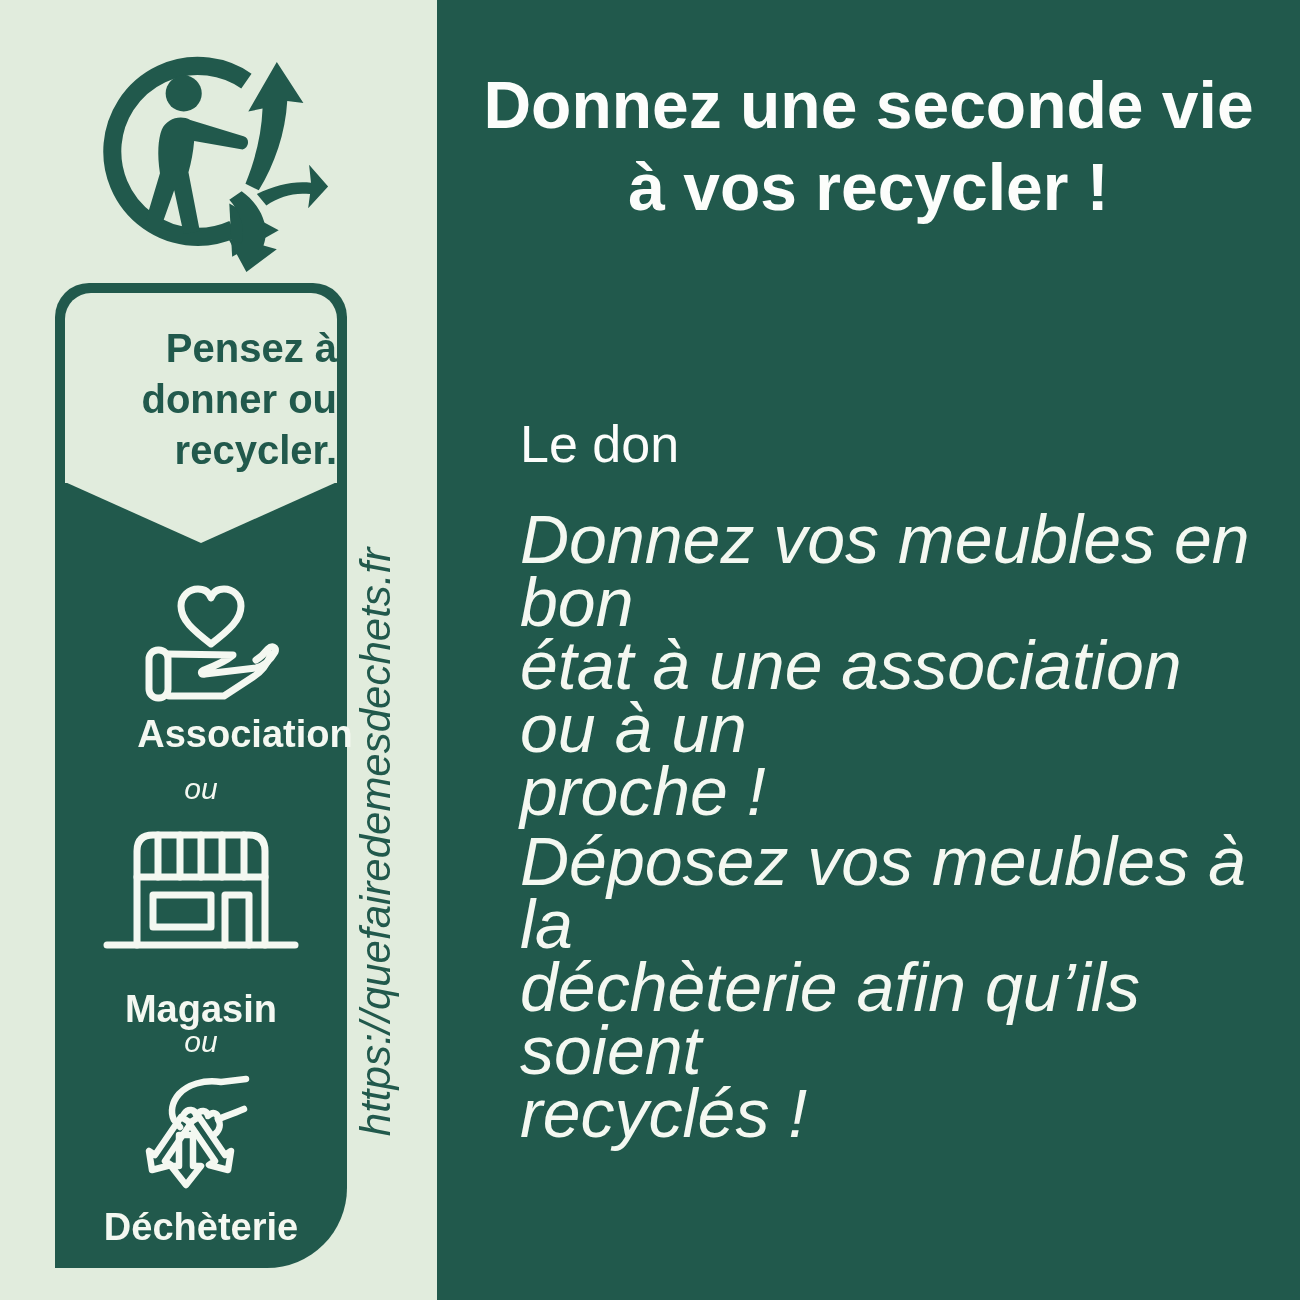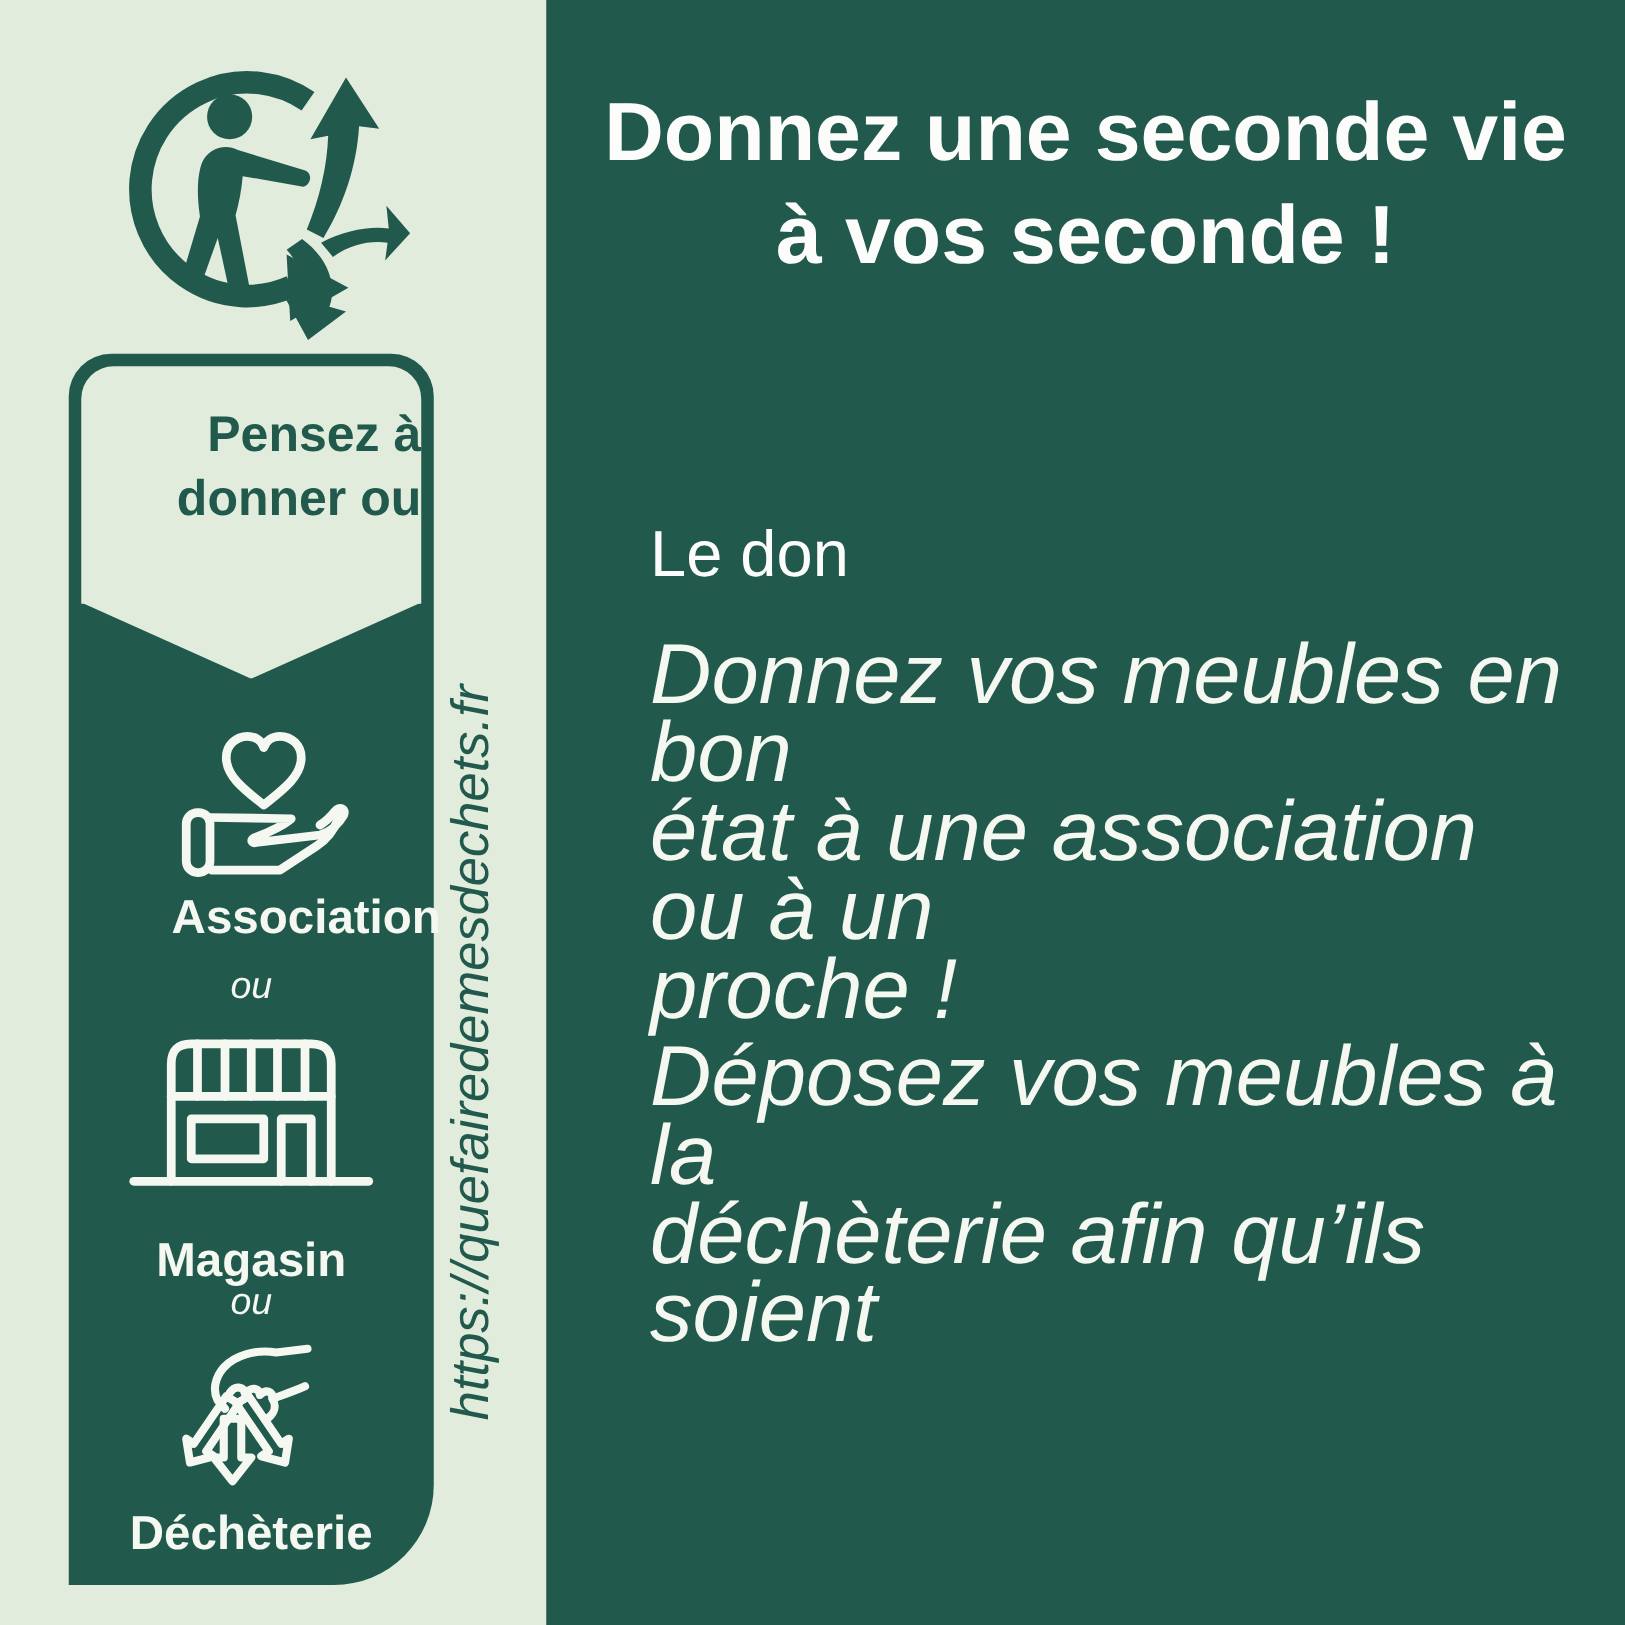--- a/index.html
+++ b/index.html
@@ -79,20 +79,21 @@
       <path class="fil" d="M163,158 C183,148 202,144 220,146 L218,127 L238,150 L217,173 L219,158
                C203,156 187,160 173,170 Z"></path>
       <path class="fil" d="M147,155 C168,170 177,193 170,212 L184,216 L152,240 L133,205 L147,210
                C151,194 146,177 134,164 Z"></path>
     </svg>
 
     <div class="banner">
       <div class="banner-light">
         <div class="banner-line">Pensez à</div>
         <div class="banner-line">donner ou</div>
+        <div class="banner-line">recycler.</div>
       </div>
       <div class="banner-chevron"></div>
 
       <svg class="icon icon-heart-hand" viewBox="0 0 160 150" aria-hidden="true">
         <path class="ln" d="M90,82 C72,68 60,58 60,44 C60,34 68,27 77,27 C83,27 88,30 90,36
                  C92,30 97,27 103,27 C112,27 120,34 120,44 C120,58 108,68 90,82 Z"></path>
         <rect class="ln" x="28" y="88" width="19" height="48" rx="9"></rect>
         <path class="ln" d="M47,92 L112,93 C104,100 91,105 83,108 C79,110 80,113 84,112
                  L135,106 C143,104 150,97 154,90 C156,85 151,83 147,87 C143,92 140,95 135,98"></path>
         <path class="ln" d="M150,92 C146,103 140,110 132,115 L103,134 L48,134"></path>
@@ -122,33 +123,34 @@
       </svg>
       <div class="opt-label lbl-decheterie">Déchèterie</div>
     </div>
 
     <div class="url-vertical">https://quefairedemesdechets.fr</div>
   </div>
 
   <div class="right-panel">
     <div class="poster-title">
       <div>Donnez une seconde vie</div>
-      <div>à vos seconde !</div>
+      <div>à vos recycler !</div>
     </div>
 
     <div class="section sec-don">
       <div class="sec-heading">Le don</div>
       <div class="sec-body">
         <div>Donnez vos meubles en bon</div>
         <div>état à une association ou à un</div>
         <div>proche !</div>
       </div>
     </div>
 
     <div class="section sec-rec">
       <div class="sec-body">
         <div>Déposez vos meubles à la</div>
         <div>déchèterie afin qu’ils soient</div>
+        <div>recyclés !</div>
       </div>
     </div>
   </div>
 
 </div>
 
 </body></html>

